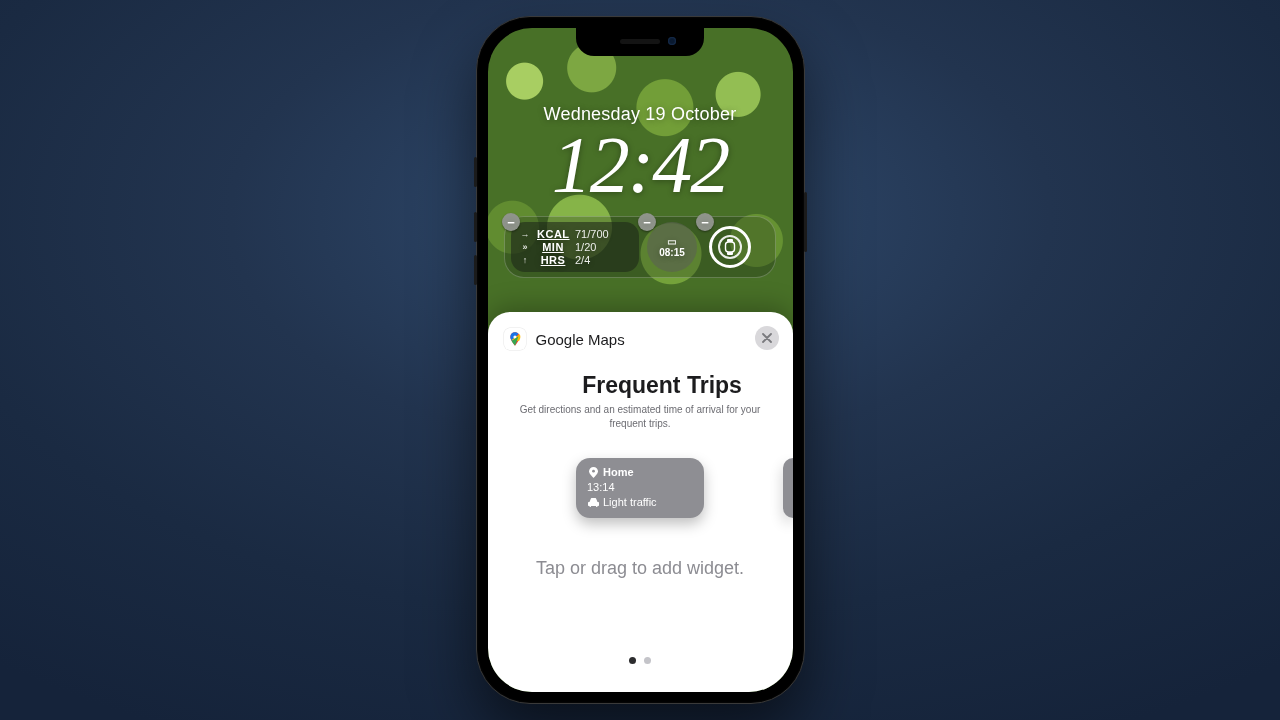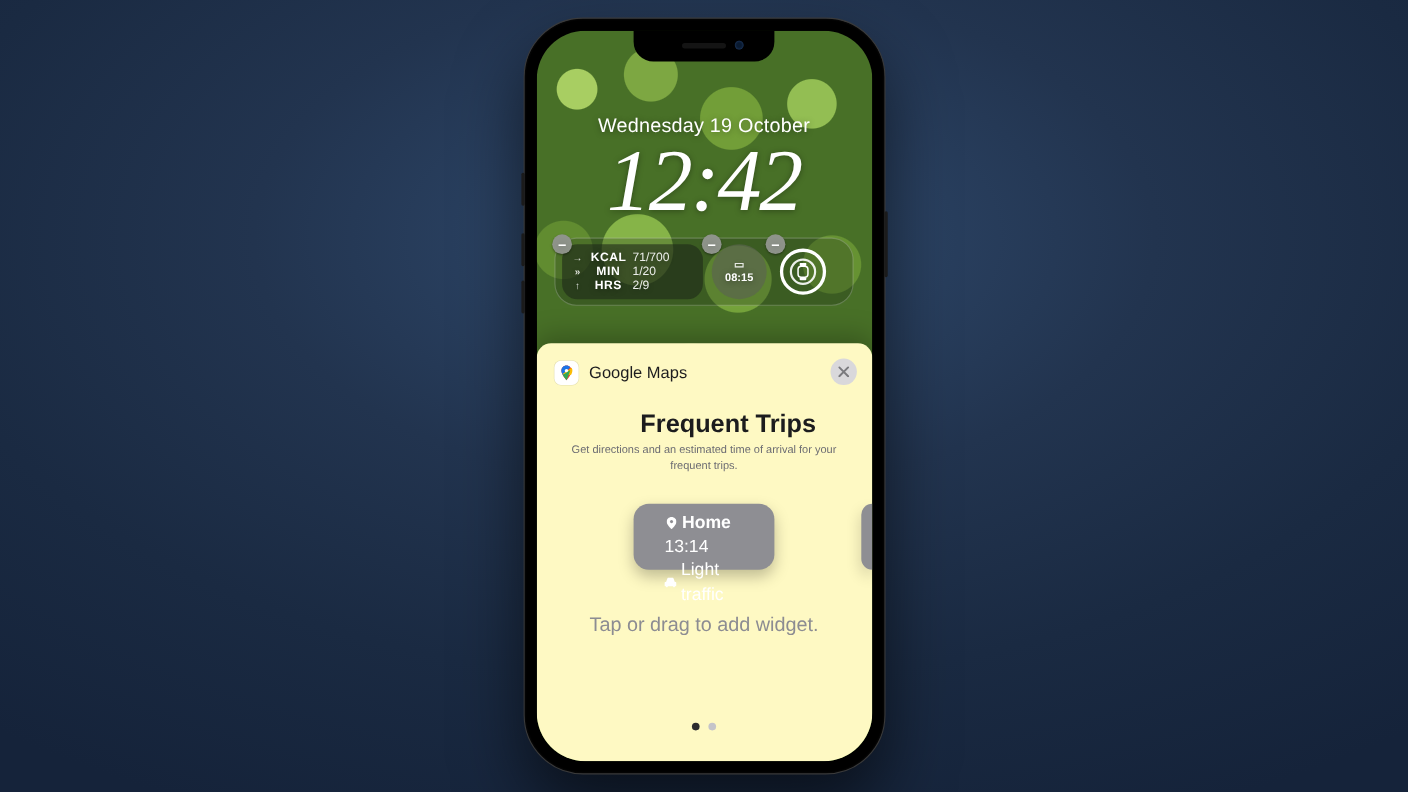--- a/index.html
+++ b/index.html
@@ -98,21 +98,21 @@
   .w-stats {
     width:128px; height:50px; border-radius:14px;
     background: rgba(30,40,25,.6);
     color:#fff; font-size:11px; font-weight:600;
     display:flex; flex-direction:column; justify-content:center;
     padding:4px 8px;
     gap:1px;
   }
   .w-stats .row { display:flex; align-items:center; gap:6px; }
   .w-stats .ico { width:12px; display:inline-flex; justify-content:center; opacity:.85; font-size:9px; }
-  .w-stats .lbl { width:32px; letter-spacing:.5px; }
+  .w-stats .lbl { width:32px; letter-spacing:.5px;text-decoration:underline; }
   .w-stats .val { opacity:.9; font-weight:500; }
   .w-cal {
     width:50px; height:50px; border-radius:25px;
     background: rgba(90,100,80,.65);
     color:#fff; display:flex; flex-direction:column; align-items:center; justify-content:center;
     font-size:10px; font-weight:600;
   }
   .w-cal .calicon { font-size:10px; opacity:.85; line-height:1; }
   .w-ring {
     width:50px; height:50px; border-radius:25px;
@@ -120,28 +120,27 @@
     position:relative;
   }
   .w-ring .ring-outer { position:absolute; inset:4px; border-radius:50%; border:3px solid #fff; }
   .w-ring .ring-inner { position:absolute; inset:13px; border-radius:50%; border:2px solid rgba(255,255,255,.9); }
   .w-ring svg { position:relative; z-index:2; }
 
   
   .sheet {
     position:absolute; left:0; right:0; bottom:0;
     height:380px;
-    background:#fef9c3;
+    background:#ffffff;
     border-top-left-radius:22px;
     border-top-right-radius:22px;
     z-index:20;
     box-shadow: 0 -6px 24px rgba(0,0,0,.25);
     display:flex; flex-direction:column;
     color:#1c1c1e;
-    border-radius:13px;
   }
   .sheet-header {
     display:flex; align-items:center;
     padding:16px 16px 8px 16px;
     position:relative;
   }
   .sheet-app-icon {
     width:22px; height:22px; border-radius:6px;
     background:#fff;
     display:flex; align-items:center; justify-content:center;
@@ -159,22 +158,22 @@
     cursor:pointer;
   }
   .sheet-title { text-align:center; font-size:23px; font-weight:700; margin-top:14px;padding-left:44px; }
   .sheet-sub   { text-align:center; font-size:10px; color:#6c6c72; padding:4px 20px 0; line-height:1.35; }
 
   .preview-area { position:relative; flex:0 0 auto; margin-top:28px; height:80px; }
   .widget-preview {
     position:absolute; left:50%; transform:translateX(-50%);
     width:128px; height:60px; border-radius:14px;
     background:#8e8e93;
-    color:#fff; font-size:16px; font-weight:600;
-    padding:7px 28px;
+    color:#fff; font-size:11px; font-weight:600;
+    padding:7px 11px;
     box-shadow: 0 6px 14px rgba(0,0,0,.25);
     cursor:grab;
   }
   .widget-preview .line { display:flex; align-items:center; gap:4px; line-height:1.35; }
   .widget-preview .wpico { width:12px; display:inline-flex; justify-content:center; font-size:10px; }
   .peek {
     position:absolute; right:0; top:0;
     width:10px; height:60px; border-radius:14px 0 0 14px;
     background:#8e8e93; box-shadow:0 6px 14px rgba(0,0,0,.2);
   }
@@ -208,21 +207,21 @@
               <span class="val">71/700</span>
             </div>
             <div class="row">
               <span class="ico">»</span>
               <span class="lbl">MIN</span>
               <span class="val">1/20</span>
             </div>
             <div class="row">
               <span class="ico">↑</span>
               <span class="lbl">HRS</span>
-              <span class="val">2/9</span>
+              <span class="val">2/4</span>
             </div>
           </div>
         </div>
 
         <div class="widget-slot">
           <div class="remove-badge">−</div>
           <div class="w-cal">
             <span class="calicon">▭</span>
             <span>08:15</span>
           </div>

